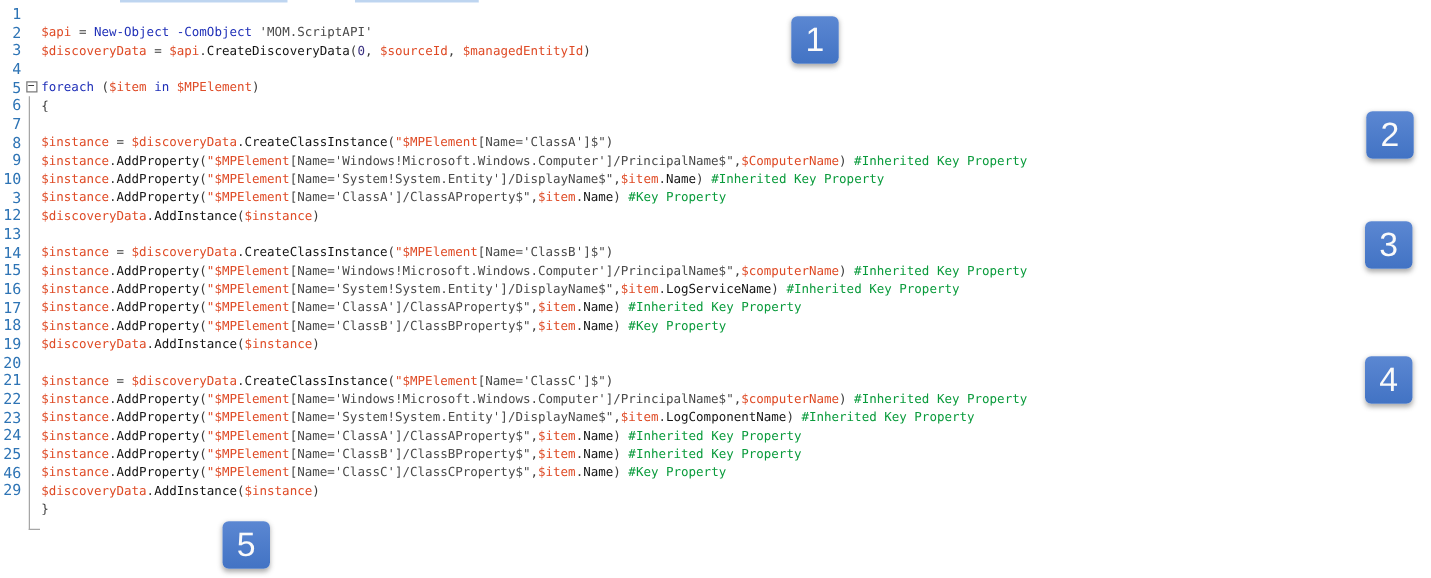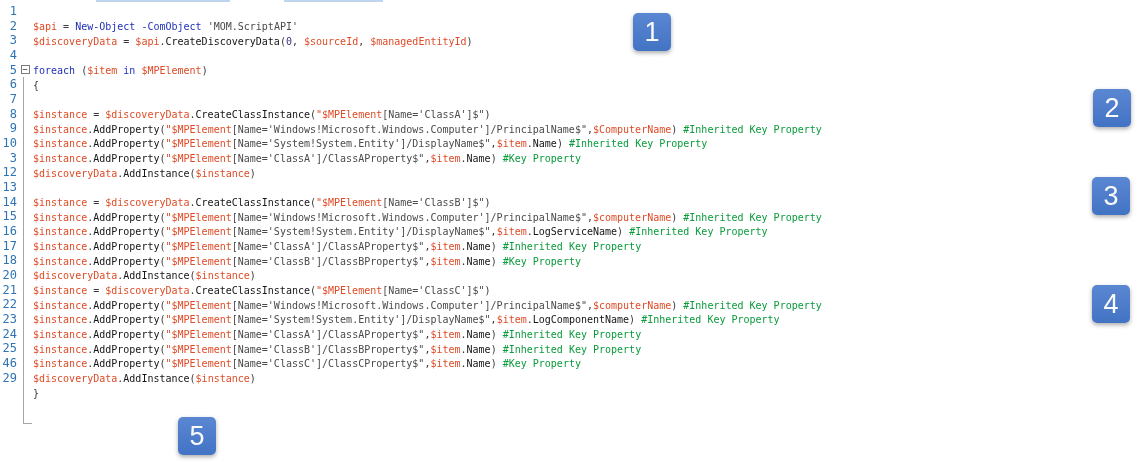--- a/index.html
+++ b/index.html
@@ -48,20 +48,21 @@
       <div class="row"><span class="ln">9</span><span class="foldcol"></span><span class="codetext"><span class="tok-v">$instance</span><span class="tok-p">.</span><span class="tok-m">AddProperty</span><span class="tok-p">(</span><span class="tok-v">"$MPElement</span><span class="tok-s">[Name='System!System.Entity']/DisplayName$"</span><span class="tok-p">,</span><span class="tok-v">$item</span><span class="tok-p">.</span><span class="tok-m">Name</span><span class="tok-p">) </span><span class="tok-c">#Inherited Key Property</span></span></div>
       <div class="row"><span class="ln">10</span><span class="foldcol"></span><span class="codetext"><span class="tok-v">$instance</span><span class="tok-p">.</span><span class="tok-m">AddProperty</span><span class="tok-p">(</span><span class="tok-v">"$MPElement</span><span class="tok-s">[Name='ClassA']/ClassAProperty$"</span><span class="tok-p">,</span><span class="tok-v">$item</span><span class="tok-p">.</span><span class="tok-m">Name</span><span class="tok-p">) </span><span class="tok-c">#Key Property</span></span></div>
       <div class="row"><span class="ln">3</span><span class="foldcol"></span><span class="codetext"><span class="tok-v">$discoveryData</span><span class="tok-p">.</span><span class="tok-m">AddInstance</span><span class="tok-p">(</span><span class="tok-v">$instance</span><span class="tok-p">)</span></span></div>
       <div class="row"><span class="ln">12</span><span class="foldcol"></span><span class="codetext"></span></div>
       <div class="row"><span class="ln">13</span><span class="foldcol"></span><span class="codetext"><span class="tok-v">$instance</span><span class="tok-p"> = </span><span class="tok-v">$discoveryData</span><span class="tok-p">.</span><span class="tok-m">CreateClassInstance</span><span class="tok-p">(</span><span class="tok-v">"$MPElement</span><span class="tok-s">[Name='ClassB']$"</span><span class="tok-p">)</span></span></div>
       <div class="row"><span class="ln">14</span><span class="foldcol"></span><span class="codetext"><span class="tok-v">$instance</span><span class="tok-p">.</span><span class="tok-m">AddProperty</span><span class="tok-p">(</span><span class="tok-v">"$MPElement</span><span class="tok-s">[Name='Windows!Microsoft.Windows.Computer']/PrincipalName$"</span><span class="tok-p">,</span><span class="tok-v">$computerName</span><span class="tok-p">) </span><span class="tok-c">#Inherited Key Property</span></span></div>
       <div class="row"><span class="ln">15</span><span class="foldcol"></span><span class="codetext"><span class="tok-v">$instance</span><span class="tok-p">.</span><span class="tok-m">AddProperty</span><span class="tok-p">(</span><span class="tok-v">"$MPElement</span><span class="tok-s">[Name='System!System.Entity']/DisplayName$"</span><span class="tok-p">,</span><span class="tok-v">$item</span><span class="tok-p">.</span><span class="tok-m">LogServiceName</span><span class="tok-p">) </span><span class="tok-c">#Inherited Key Property</span></span></div>
       <div class="row"><span class="ln">16</span><span class="foldcol"></span><span class="codetext"><span class="tok-v">$instance</span><span class="tok-p">.</span><span class="tok-m">AddProperty</span><span class="tok-p">(</span><span class="tok-v">"$MPElement</span><span class="tok-s">[Name='ClassA']/ClassAProperty$"</span><span class="tok-p">,</span><span class="tok-v">$item</span><span class="tok-p">.</span><span class="tok-m">Name</span><span class="tok-p">) </span><span class="tok-c">#Inherited Key Property</span></span></div>
       <div class="row"><span class="ln">17</span><span class="foldcol"></span><span class="codetext"><span class="tok-v">$instance</span><span class="tok-p">.</span><span class="tok-m">AddProperty</span><span class="tok-p">(</span><span class="tok-v">"$MPElement</span><span class="tok-s">[Name='ClassB']/ClassBProperty$"</span><span class="tok-p">,</span><span class="tok-v">$item</span><span class="tok-p">.</span><span class="tok-m">Name</span><span class="tok-p">) </span><span class="tok-c">#Key Property</span></span></div>
       <div class="row"><span class="ln">18</span><span class="foldcol"></span><span class="codetext"><span class="tok-v">$discoveryData</span><span class="tok-p">.</span><span class="tok-m">AddInstance</span><span class="tok-p">(</span><span class="tok-v">$instance</span><span class="tok-p">)</span></span></div>
+      <div class="row"><span class="ln">19</span><span class="foldcol"></span><span class="codetext"></span></div>
       <div class="row"><span class="ln">20</span><span class="foldcol"></span><span class="codetext"><span class="tok-v">$instance</span><span class="tok-p"> = </span><span class="tok-v">$discoveryData</span><span class="tok-p">.</span><span class="tok-m">CreateClassInstance</span><span class="tok-p">(</span><span class="tok-v">"$MPElement</span><span class="tok-s">[Name='ClassC']$"</span><span class="tok-p">)</span></span></div>
       <div class="row"><span class="ln">21</span><span class="foldcol"></span><span class="codetext"><span class="tok-v">$instance</span><span class="tok-p">.</span><span class="tok-m">AddProperty</span><span class="tok-p">(</span><span class="tok-v">"$MPElement</span><span class="tok-s">[Name='Windows!Microsoft.Windows.Computer']/PrincipalName$"</span><span class="tok-p">,</span><span class="tok-v">$computerName</span><span class="tok-p">) </span><span class="tok-c">#Inherited Key Property</span></span></div>
       <div class="row"><span class="ln">22</span><span class="foldcol"></span><span class="codetext"><span class="tok-v">$instance</span><span class="tok-p">.</span><span class="tok-m">AddProperty</span><span class="tok-p">(</span><span class="tok-v">"$MPElement</span><span class="tok-s">[Name='System!System.Entity']/DisplayName$"</span><span class="tok-p">,</span><span class="tok-v">$item</span><span class="tok-p">.</span><span class="tok-m">LogComponentName</span><span class="tok-p">) </span><span class="tok-c">#Inherited Key Property</span></span></div>
       <div class="row"><span class="ln">23</span><span class="foldcol"></span><span class="codetext"><span class="tok-v">$instance</span><span class="tok-p">.</span><span class="tok-m">AddProperty</span><span class="tok-p">(</span><span class="tok-v">"$MPElement</span><span class="tok-s">[Name='ClassA']/ClassAProperty$"</span><span class="tok-p">,</span><span class="tok-v">$item</span><span class="tok-p">.</span><span class="tok-m">Name</span><span class="tok-p">) </span><span class="tok-c">#Inherited Key Property</span></span></div>
       <div class="row"><span class="ln">24</span><span class="foldcol"></span><span class="codetext"><span class="tok-v">$instance</span><span class="tok-p">.</span><span class="tok-m">AddProperty</span><span class="tok-p">(</span><span class="tok-v">"$MPElement</span><span class="tok-s">[Name='ClassB']/ClassBProperty$"</span><span class="tok-p">,</span><span class="tok-v">$item</span><span class="tok-p">.</span><span class="tok-m">Name</span><span class="tok-p">) </span><span class="tok-c">#Inherited Key Property</span></span></div>
       <div class="row"><span class="ln">25</span><span class="foldcol"></span><span class="codetext"><span class="tok-v">$instance</span><span class="tok-p">.</span><span class="tok-m">AddProperty</span><span class="tok-p">(</span><span class="tok-v">"$MPElement</span><span class="tok-s">[Name='ClassC']/ClassCProperty$"</span><span class="tok-p">,</span><span class="tok-v">$item</span><span class="tok-p">.</span><span class="tok-m">Name</span><span class="tok-p">) </span><span class="tok-c">#Key Property</span></span></div>
       <div class="row"><span class="ln">46</span><span class="foldcol"></span><span class="codetext"><span class="tok-v">$discoveryData</span><span class="tok-p">.</span><span class="tok-m">AddInstance</span><span class="tok-p">(</span><span class="tok-v">$instance</span><span class="tok-p">)</span></span></div>
       <div class="row"><span class="ln">29</span><span class="foldcol"></span><span class="codetext"><span class="tok-p">}</span></span></div>
     </div>
   <div class="fold-guide"></div>

